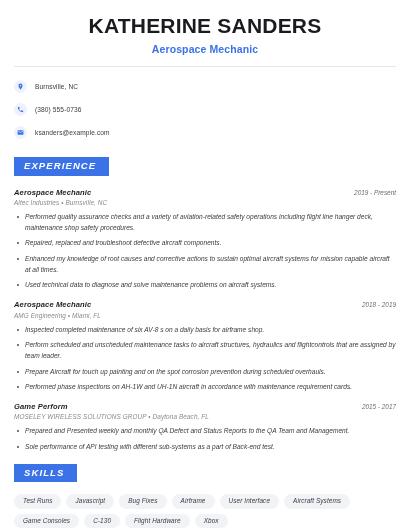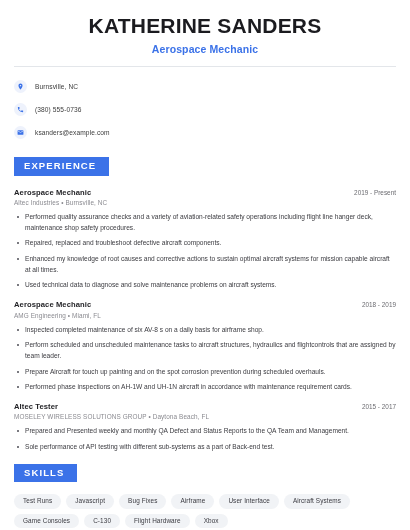--- a/index.html
+++ b/index.html
@@ -62,21 +62,21 @@
     margin-right: 8px;
   }
   .contact-icon svg { display: block; }
   .contact-text {
     font-size: 6.6px;
     color: #3c3c3c;
     letter-spacing: 0.1px;
   }
 
   
-  .section { margin-top: 14px; }
+  .section { margin-top: 14px; font-style: italic; }
   .section-badge {
     display: inline-block;
     background: #3b72e8;
     color: #ffffff;
     font-size: 9.5px;
     font-weight: bold;
     letter-spacing: 1.1px;
     padding: 4px 13px 4px 10px;
     line-height: 1.1;
   }
@@ -213,21 +213,21 @@
         <ul class="bullets">
           <li>Inspected completed maintenance of six AV-8 s on a daily basis for airframe shop.</li>
           <li>Perform scheduled and unscheduled maintenance tasks to aircraft structures, hydraulics and flightcontrols that are assigned by team leader.</li>
           <li>Prepare Aircraft for touch up painting and on the spot corrosion prevention during scheduled overhauls.</li>
           <li>Performed phase inspections on AH-1W and UH-1N aircraft in accordance with maintenance requirement cards.</li>
         </ul>
       </div>
 
       <div class="job">
         <div class="job-head">
-          <span class="job-role">Altec Tester</span>
+          <span class="job-role">Game Perform</span>
           <span class="job-dates">2015 - 2017</span>
         </div>
         <div class="job-company">MOSELEY WIRELESS SOLUTIONS GROUP • Daytona Beach, FL</div>
         <ul class="bullets">
           <li>Prepared and Presented weekly and monthly QA Defect and Status Reports to the QA Team and Management.</li>
           <li>Sole performance of API testing with different sub-systems as a part of Back-end test.</li>
         </ul>
       </div>
 
     </div>

